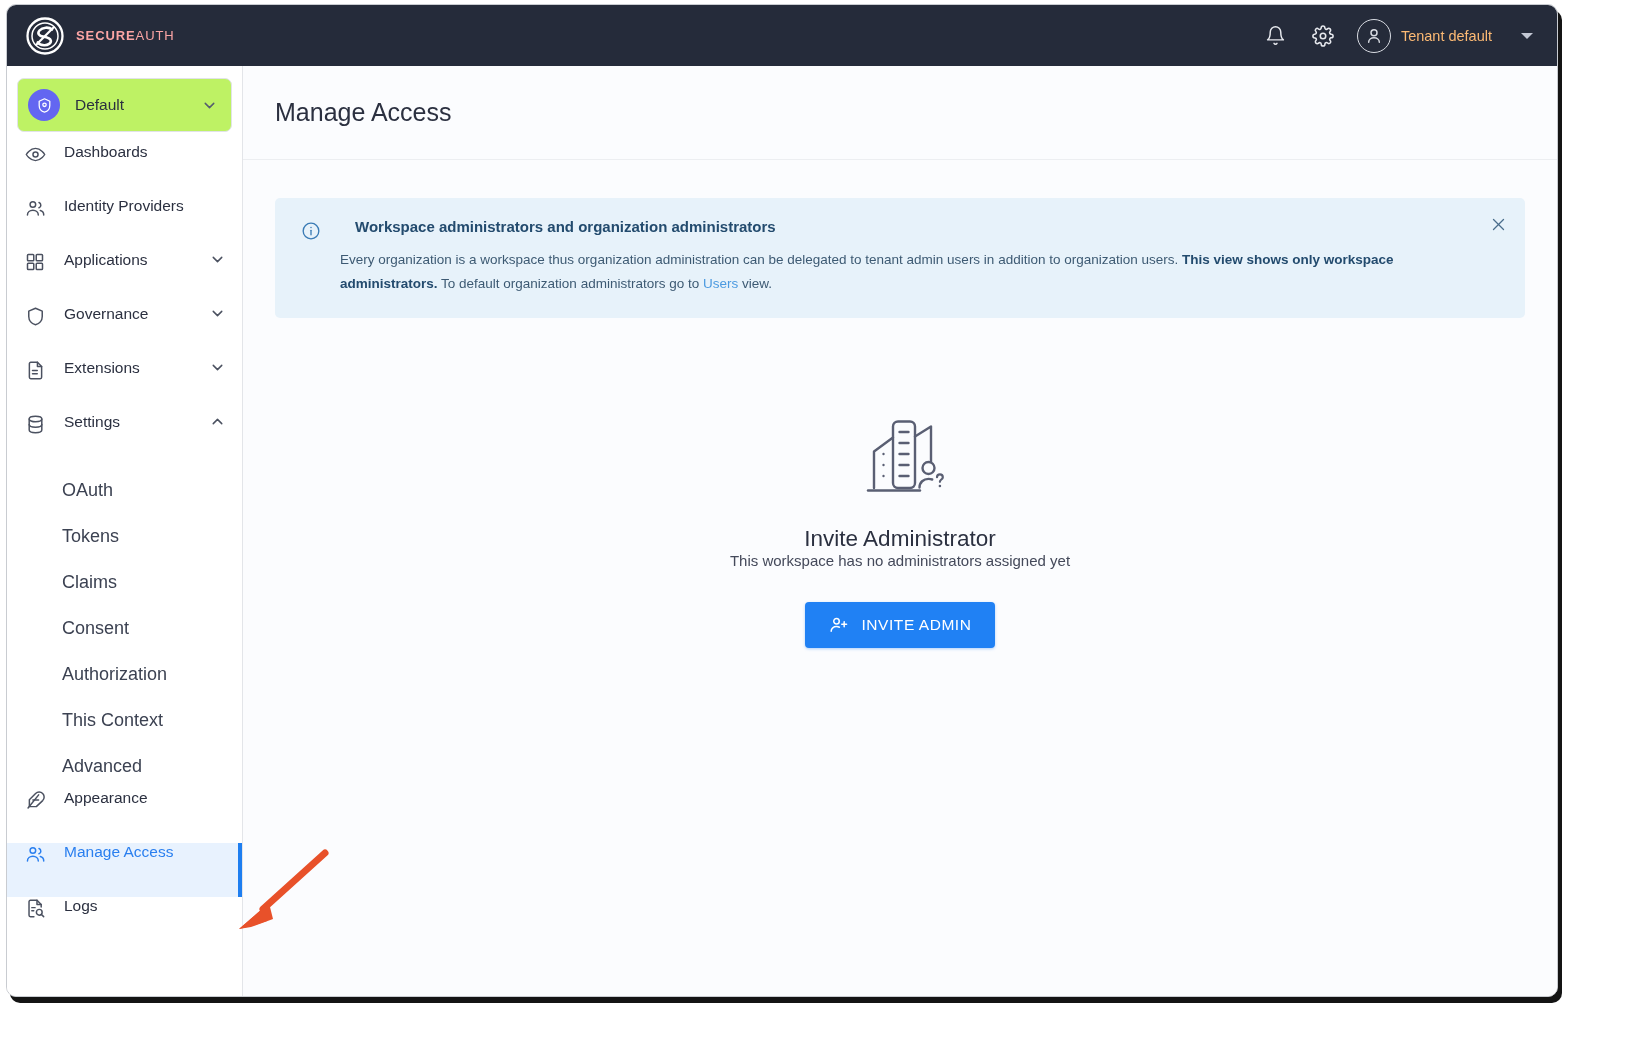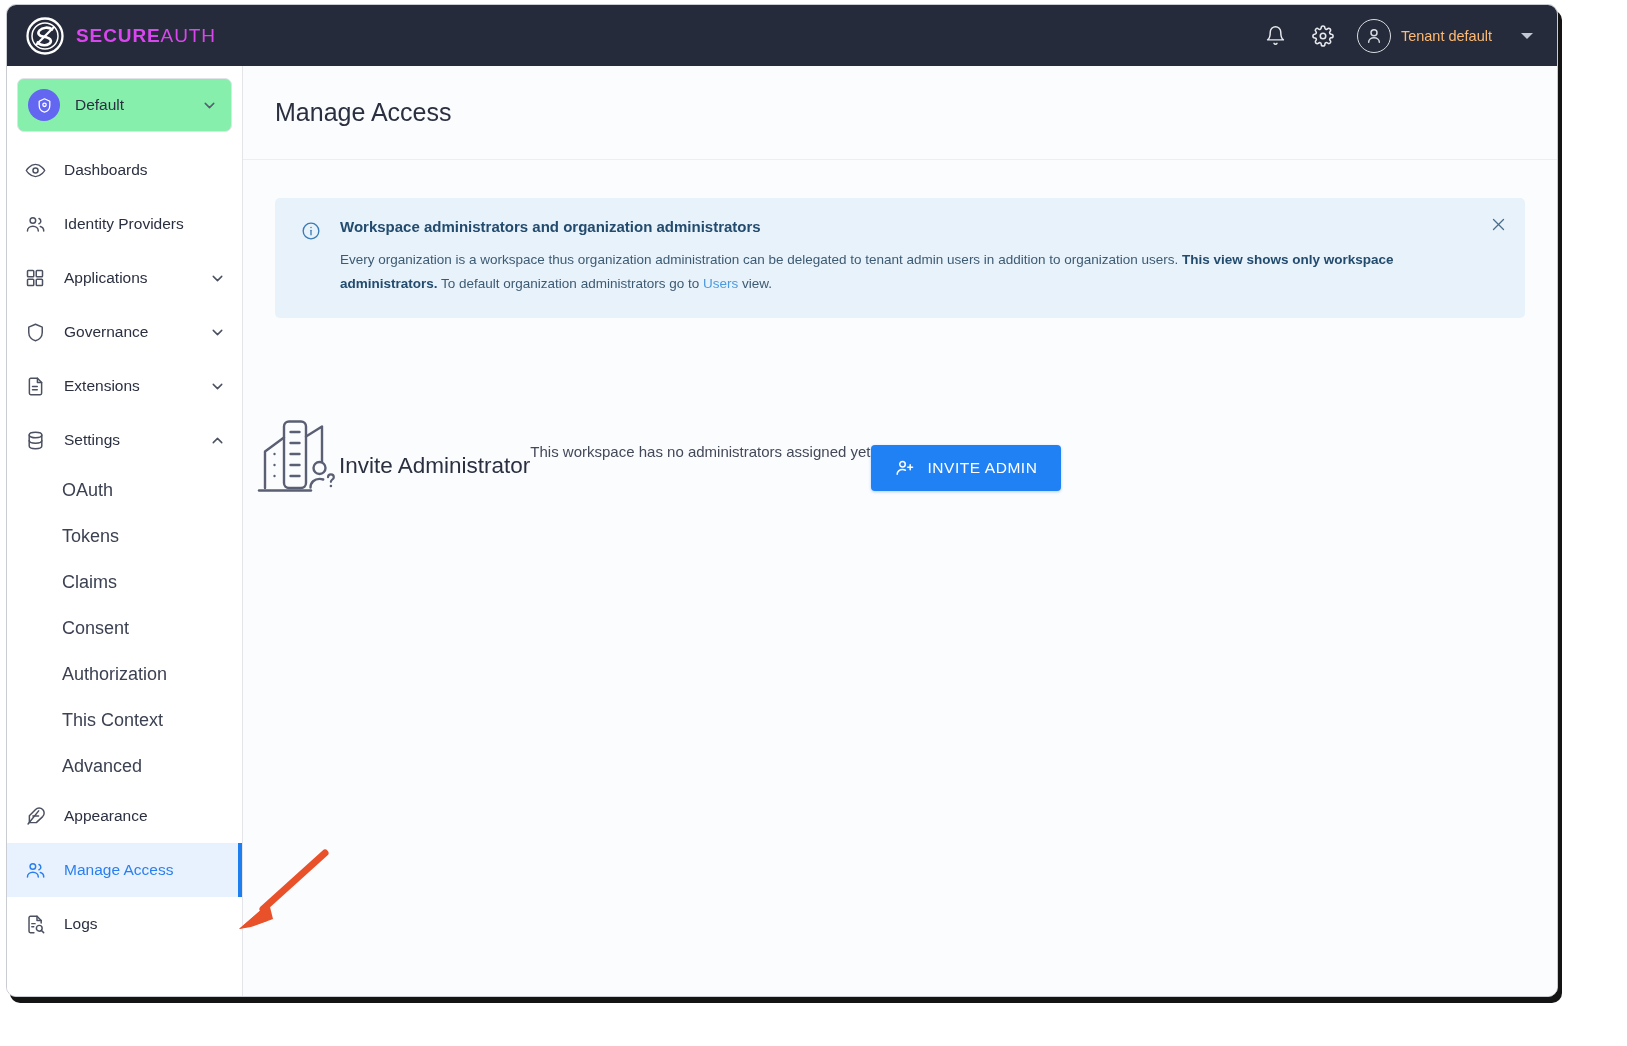--- a/index.html
+++ b/index.html
@@ -30,21 +30,21 @@
   .topbar {
     position: absolute; left: 0; top: 0;
     width: 100%; height: 61px;
     background: #252b3a;
     display: flex; align-items: center;
     padding: 0 24px 0 18px;
   }
   .brand { display: flex; align-items: center; gap: 11px; }
   .brand-logo { width: 40px; height: 40px; display: block; }
   .brand-text {
-    color: #d946ef; font-size: 19px; letter-spacing: 0.9px;
+    color: #fca5a5; font-size: 13px; letter-spacing: 0.9px;
     white-space: nowrap;
   }
   .brand-text b { font-weight: 700; }
   .brand-text span { font-weight: 300; }
   .topbar-spacer { flex: 1; }
   .topbar-right { display: flex; align-items: center; gap: 21px; }
   .icon-btn {
     width: 26px; height: 26px; display: flex;
     align-items: center; justify-content: center;
     color: #e6e8ed; cursor: pointer;
@@ -73,37 +73,37 @@
     overflow: hidden;
   }
   .ws-select {
     margin: 12px 10px 4px 10px;
     height: 54px;
     border: 1px solid #e1e3e8;
     border-radius: 7px;
     display: flex; align-items: center;
     padding: 0 13px 0 10px;
     cursor: pointer;
-    background: #86efac;
+    background: #bef264;
   }
   .ws-badge {
     width: 32px; height: 32px; border-radius: 50%;
     background: #6366f1; display: flex;
     align-items: center; justify-content: center;
     flex-shrink: 0;
   }
   .ws-name {
     margin-left: 15px; font-size: 15.5px; color: #2b3040;
     flex: 1; white-space: nowrap;
   }
   .chev { color: #555d6e; display: flex; align-items: center; }
 
   .nav { padding-top: 7px; }
   .nav-item {
-    display: flex; align-items: center;
+    display: flex; align-items: flex-start;
     height: 54px; padding: 0 16px 0 17px;
     cursor: pointer; position: relative;
     text-decoration: none;
   }
   .nav-ico {
     width: 22px; height: 22px; flex-shrink: 0;
     color: #4b5160; display: flex;
     align-items: center; justify-content: center;
   }
   .nav-label {
@@ -148,36 +148,37 @@
     display: flex;
   }
   .banner-ico {
     width: 20px; height: 20px; flex-shrink: 0;
     margin-top: 3px; color: #3a7bb5;
   }
   .banner-body { margin-left: 19px; flex: 1; }
   .banner-title {
     font-size: 15px; font-weight: 700; color: #234b6e;
     margin-bottom: 13px;
+    margin-left: 15px;
   }
   .banner-text {
     font-size: 13.5px; color: #3d5a73; line-height: 1.78;
   }
   .banner-text b { font-weight: 700; color: #234b6e; }
   .banner-text a { color: #4b9ae0; text-decoration: none; cursor: pointer; }
   .banner-close {
     position: absolute; right: 17px; top: 16px;
     width: 20px; height: 20px; color: #4a6d8b;
     cursor: pointer; display: flex;
     align-items: center; justify-content: center;
   }
 
   .empty {
     margin-top: 88px;
-    display: flex; flex-direction: row;
+    display: flex; flex-direction: column;
     align-items: center;
   }
   .empty-illu { width: 96px; height: 90px; color: #5a5f73; }
   .empty-title {
     margin-top: 30px; font-size: 22.5px; color: #2b3040;
   }
   .empty-sub {
     font-size: 15px; color: #44495a;
   }
   .invite-btn {

